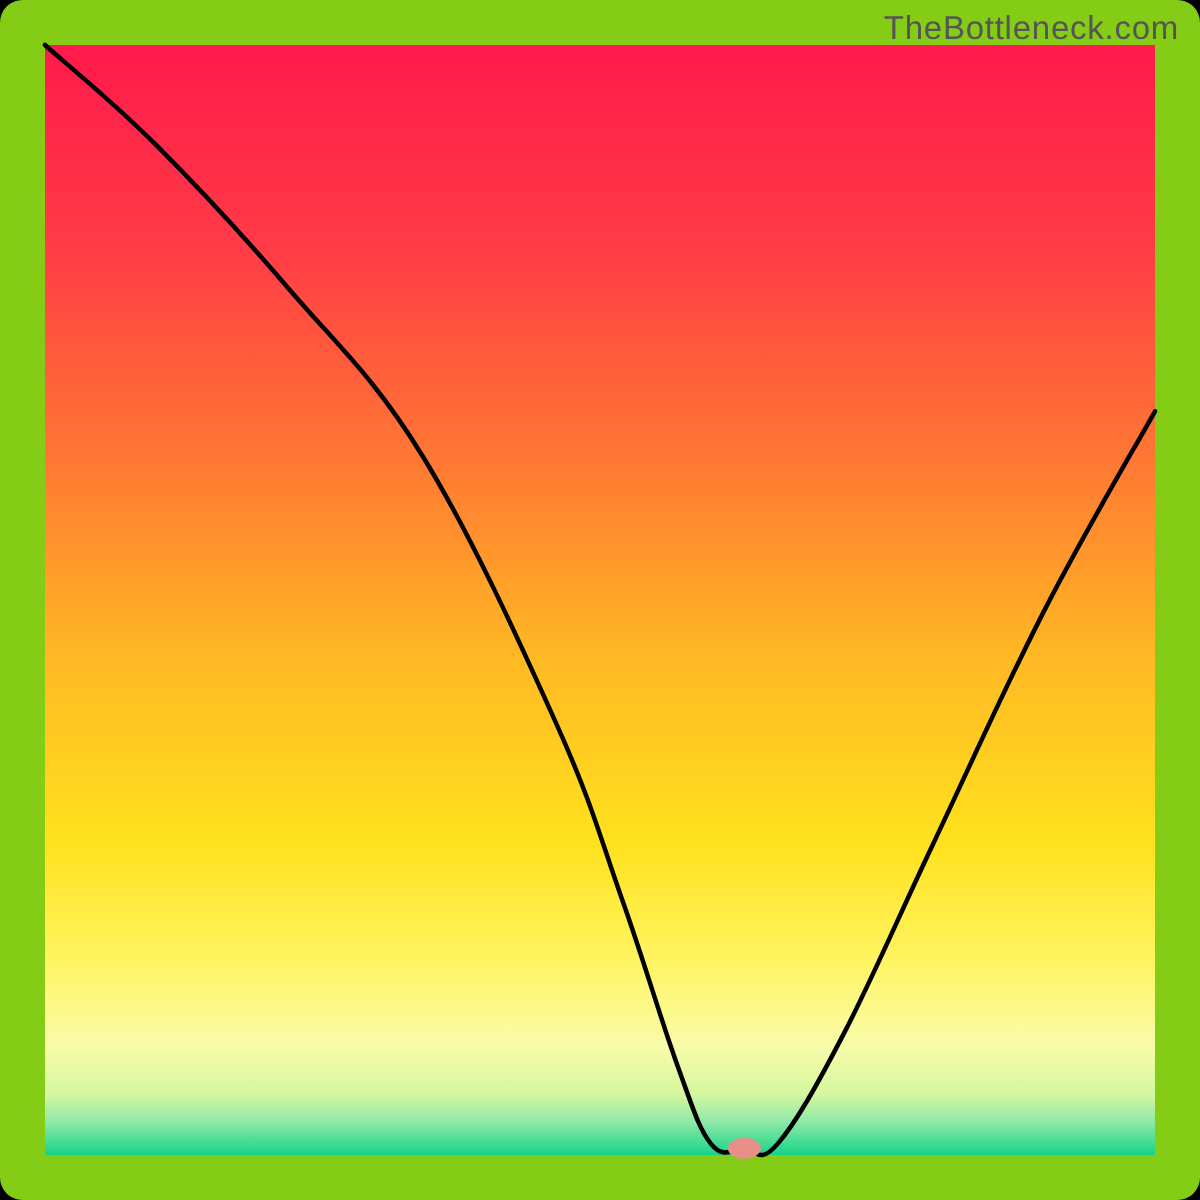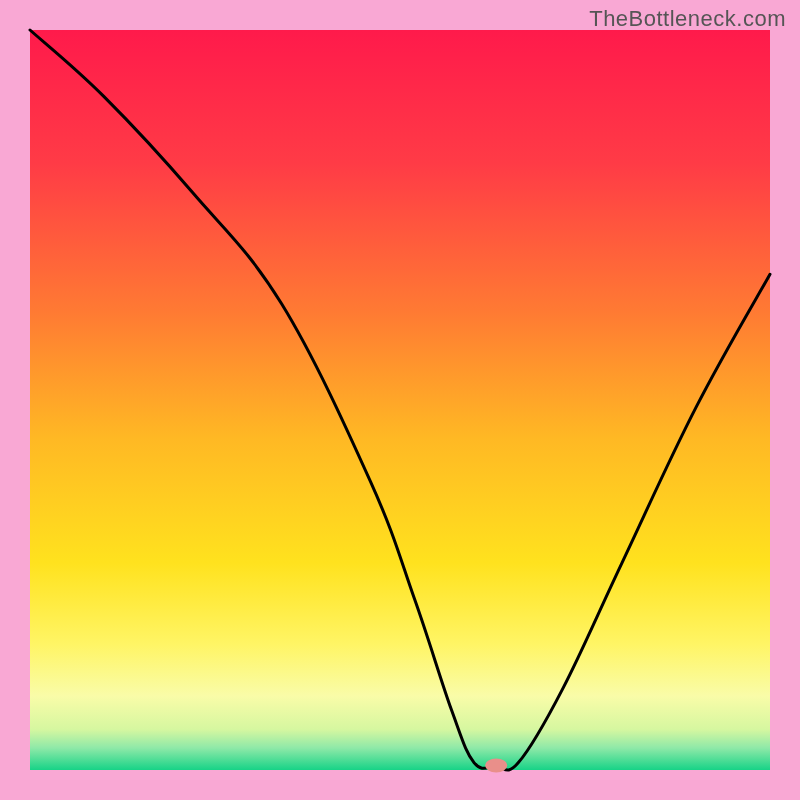--- a/index.html
+++ b/index.html
@@ -8,21 +8,22 @@
     width: 800px;
     height: 800px;
     background: #000;
     font-family: Arial, Helvetica, sans-serif;
     overflow: hidden;
   }
   .frame {
     position: relative;
     width: 800px;
     height: 800px;
-    background: #f9a8d4;
+    background: #84cc16;
+    border-radius: 15px;
   }
   .watermark {
     position: absolute;
     top: 6px;
     right: 14px;
     color: #555;
     font-size: 22px;
     font-weight: 500;
     letter-spacing: 0.5px;
     user-select: none;

